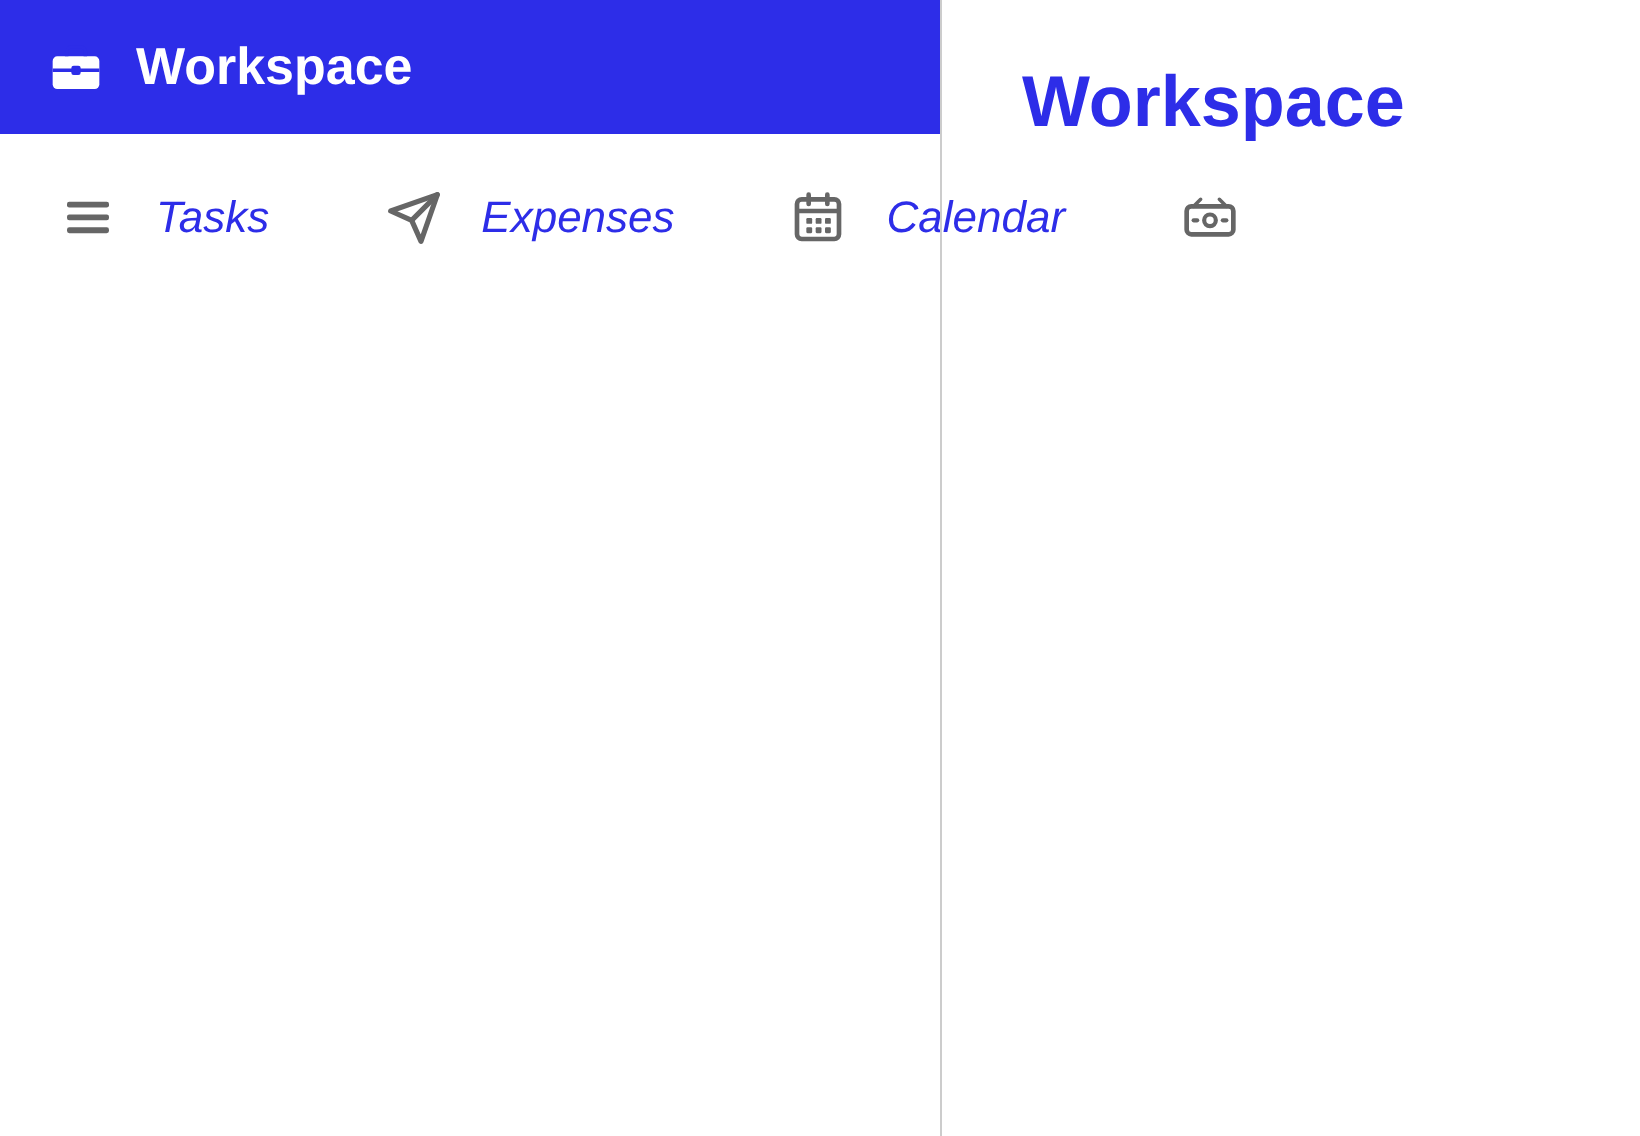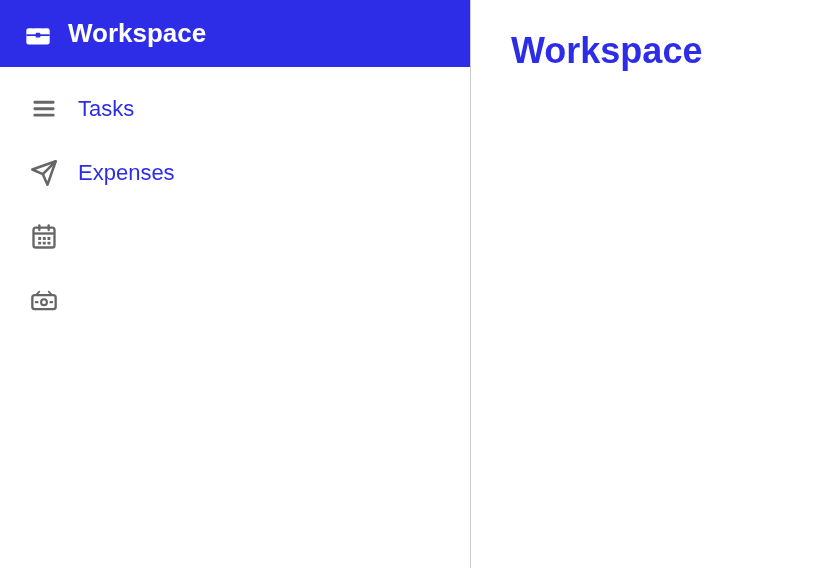--- a/index.html
+++ b/index.html
@@ -42,22 +42,23 @@
     }
 
     .sidebar-header-label {
       color: #fff;
       font-size: 26px;
       font-weight: 700;
     }
 
     .sidebar-items {
       display: flex;
-      flex-direction: column;
+      flex-direction: row;
       padding-top: 10px;
+      font-style: italic;
     }
 
     .sidebar-item {
       display: flex;
       align-items: center;
       gap: 18px;
       padding: 18px 28px;
       cursor: pointer;
     }
 
@@ -155,20 +156,21 @@
           <line x1="8" y1="2" x2="8" y2="6" stroke="#666" stroke-width="2" stroke-linecap="round"></line>
           <line x1="16" y1="2" x2="16" y2="6" stroke="#666" stroke-width="2" stroke-linecap="round"></line>
           <rect x="7" y="12" width="2.5" height="2.5" rx="0.5" fill="#666"></rect>
           <rect x="11" y="12" width="2.5" height="2.5" rx="0.5" fill="#666"></rect>
           <rect x="15" y="12" width="2.5" height="2.5" rx="0.5" fill="#666"></rect>
           <rect x="7" y="16" width="2.5" height="2.5" rx="0.5" fill="#666"></rect>
           <rect x="11" y="16" width="2.5" height="2.5" rx="0.5" fill="#666"></rect>
           <rect x="15" y="16" width="2.5" height="2.5" rx="0.5" fill="#666"></rect>
         </svg>
       </span>
+      <span class="sidebar-item-label">Calendar</span>
     </div>
 
 
     <div class="sidebar-item">
       <span class="sidebar-item-icon">
         <svg class="icon-svg" viewBox="0 0 24 24" fill="none" xmlns="http://www.w3.org/2000/svg">
           <rect x="2" y="7" width="20" height="12" rx="2" stroke="#666" stroke-width="2" fill="none"></rect>
           <circle cx="12" cy="13" r="2.5" stroke="#666" stroke-width="1.8" fill="none"></circle>
           <line x1="5" y1="13" x2="6.5" y2="13" stroke="#666" stroke-width="1.8" stroke-linecap="round"></line>
           <line x1="17.5" y1="13" x2="19" y2="13" stroke="#666" stroke-width="1.8" stroke-linecap="round"></line>

